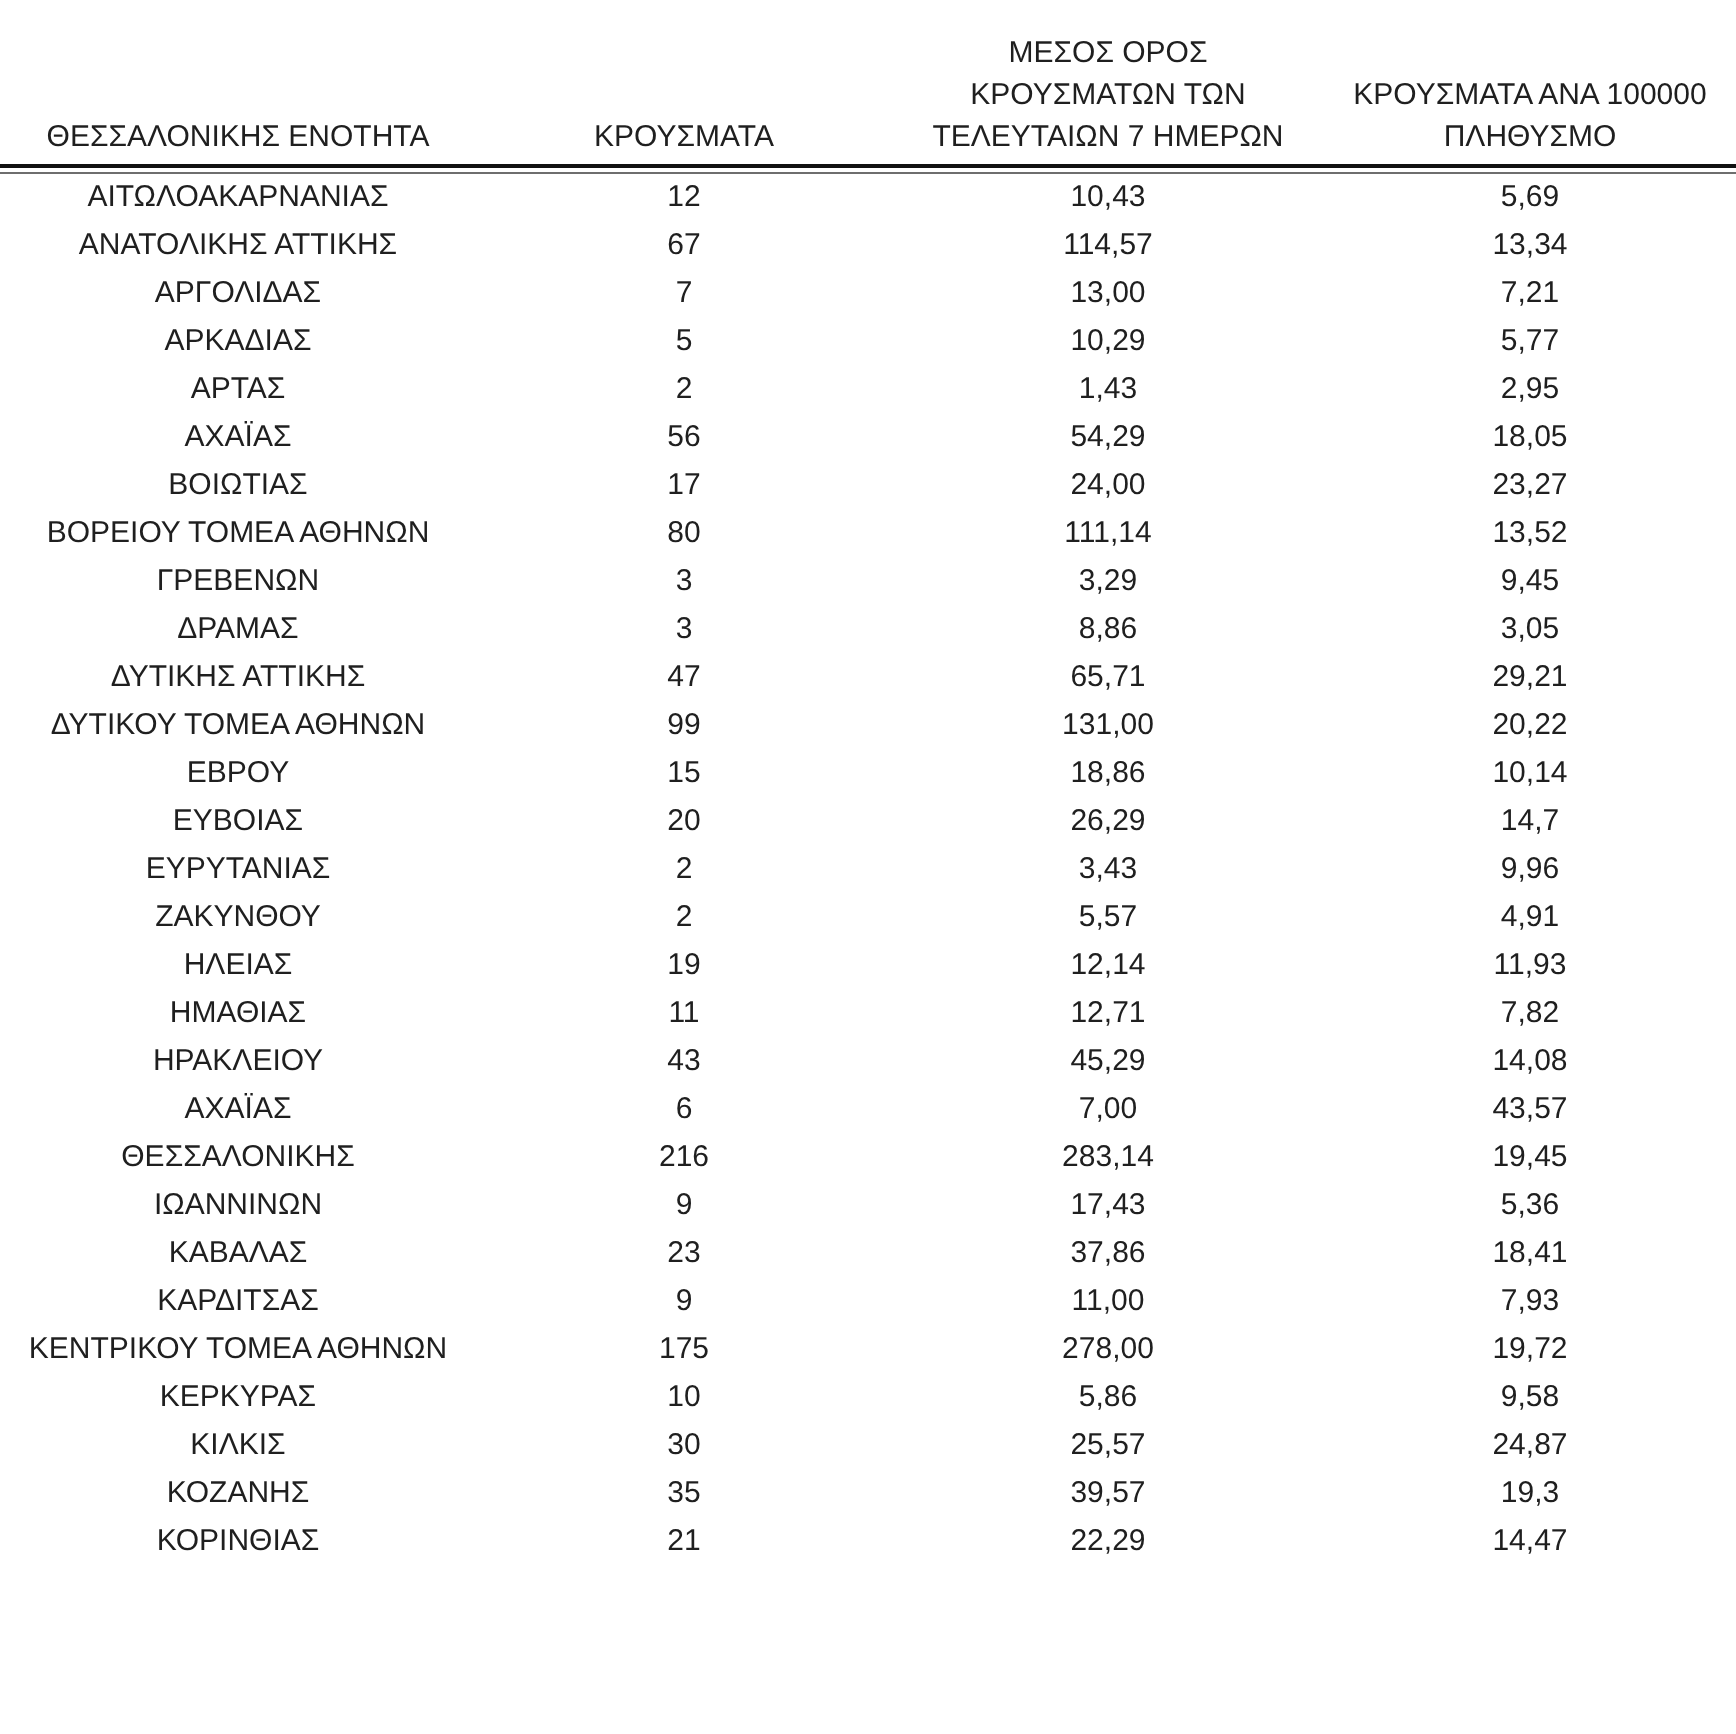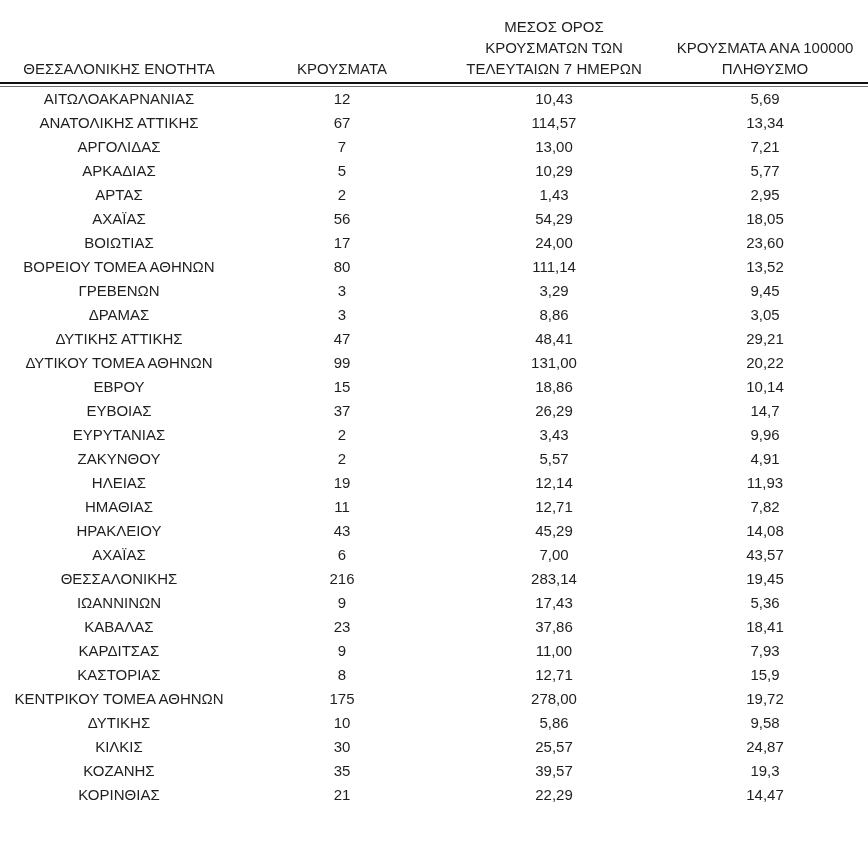--- a/index.html
+++ b/index.html
@@ -117,21 +117,21 @@
         <tr>
           <td>ΑΧΑΪΑΣ</td>
           <td>56</td>
           <td>54,29</td>
           <td>18,05</td>
         </tr>
         <tr>
           <td>ΒΟΙΩΤΙΑΣ</td>
           <td>17</td>
           <td>24,00</td>
-          <td>23,60</td>
+          <td>23,27</td>
         </tr>
         <tr>
           <td>ΒΟΡΕΙΟΥ ΤΟΜΕΑ ΑΘΗΝΩΝ</td>
           <td>80</td>
           <td>111,14</td>
           <td>13,52</td>
         </tr>
         <tr>
           <td>ΓΡΕΒΕΝΩΝ</td>
           <td>3</td>
@@ -140,38 +140,38 @@
         </tr>
         <tr>
           <td>ΔΡΑΜΑΣ</td>
           <td>3</td>
           <td>8,86</td>
           <td>3,05</td>
         </tr>
         <tr>
           <td>ΔΥΤΙΚΗΣ ΑΤΤΙΚΗΣ</td>
           <td>47</td>
-          <td>48,41</td>
+          <td>65,71</td>
           <td>29,21</td>
         </tr>
         <tr>
           <td>ΔΥΤΙΚΟΥ ΤΟΜΕΑ ΑΘΗΝΩΝ</td>
           <td>99</td>
           <td>131,00</td>
           <td>20,22</td>
         </tr>
         <tr>
           <td>ΕΒΡΟΥ</td>
           <td>15</td>
           <td>18,86</td>
           <td>10,14</td>
         </tr>
         <tr>
           <td>ΕΥΒΟΙΑΣ</td>
-          <td>37</td>
+          <td>20</td>
           <td>26,29</td>
           <td>14,7</td>
         </tr>
         <tr>
           <td>ΕΥΡΥΤΑΝΙΑΣ</td>
           <td>2</td>
           <td>3,43</td>
           <td>9,96</td>
         </tr>
         <tr>
@@ -222,33 +222,27 @@
           <td>37,86</td>
           <td>18,41</td>
         </tr>
         <tr>
           <td>ΚΑΡΔΙΤΣΑΣ</td>
           <td>9</td>
           <td>11,00</td>
           <td>7,93</td>
         </tr>
         <tr>
-          <td>ΚΑΣΤΟΡΙΑΣ</td>
-          <td>8</td>
-          <td>12,71</td>
-          <td>15,9</td>
-        </tr>
-        <tr>
           <td>ΚΕΝΤΡΙΚΟΥ ΤΟΜΕΑ ΑΘΗΝΩΝ</td>
           <td>175</td>
           <td>278,00</td>
           <td>19,72</td>
         </tr>
         <tr>
-          <td>ΔΥΤΙΚΗΣ</td>
+          <td>ΚΕΡΚΥΡΑΣ</td>
           <td>10</td>
           <td>5,86</td>
           <td>9,58</td>
         </tr>
         <tr>
           <td>ΚΙΛΚΙΣ</td>
           <td>30</td>
           <td>25,57</td>
           <td>24,87</td>
         </tr>

